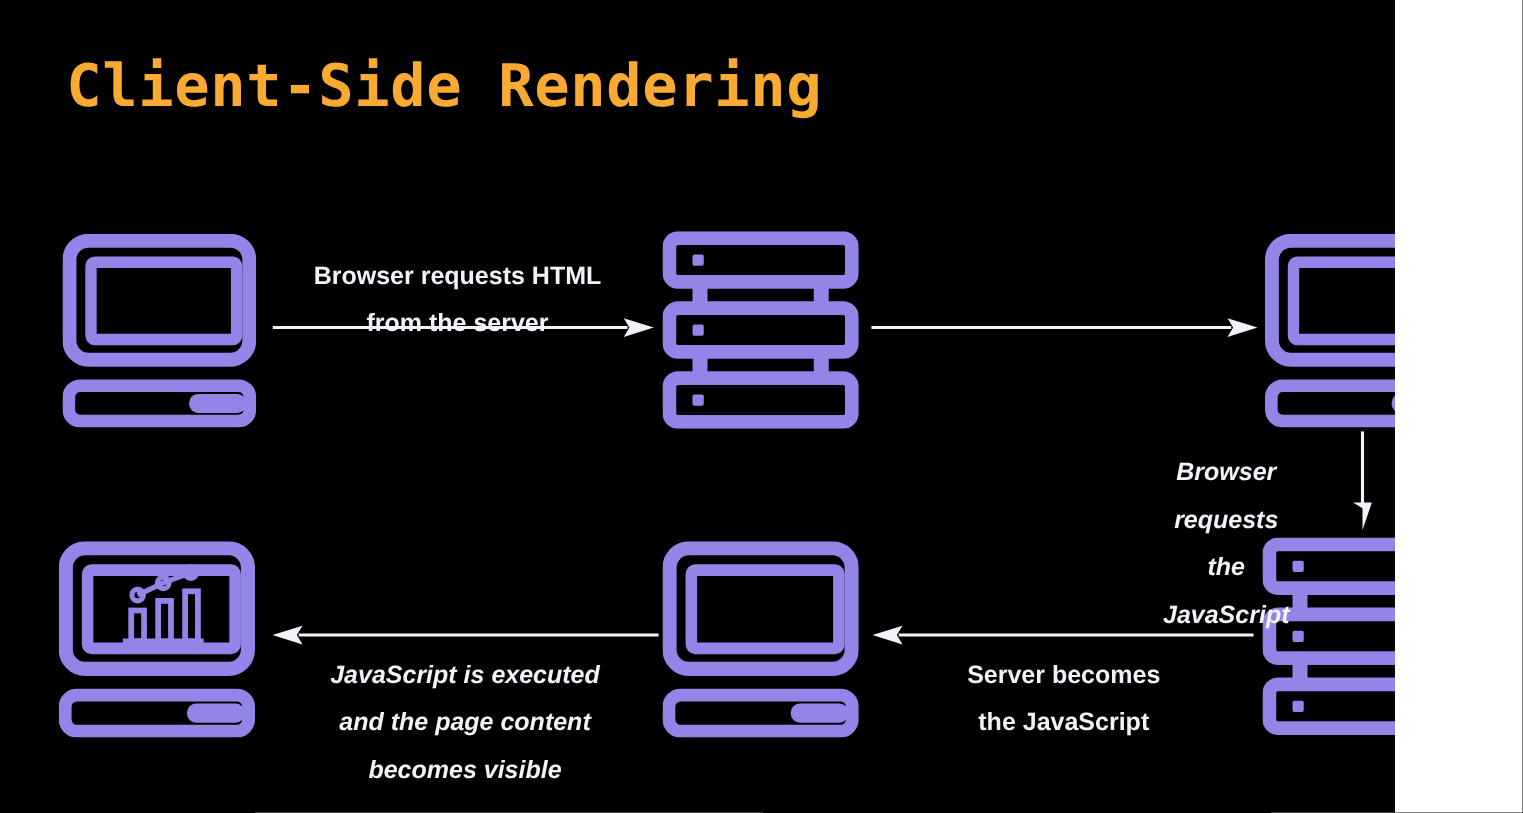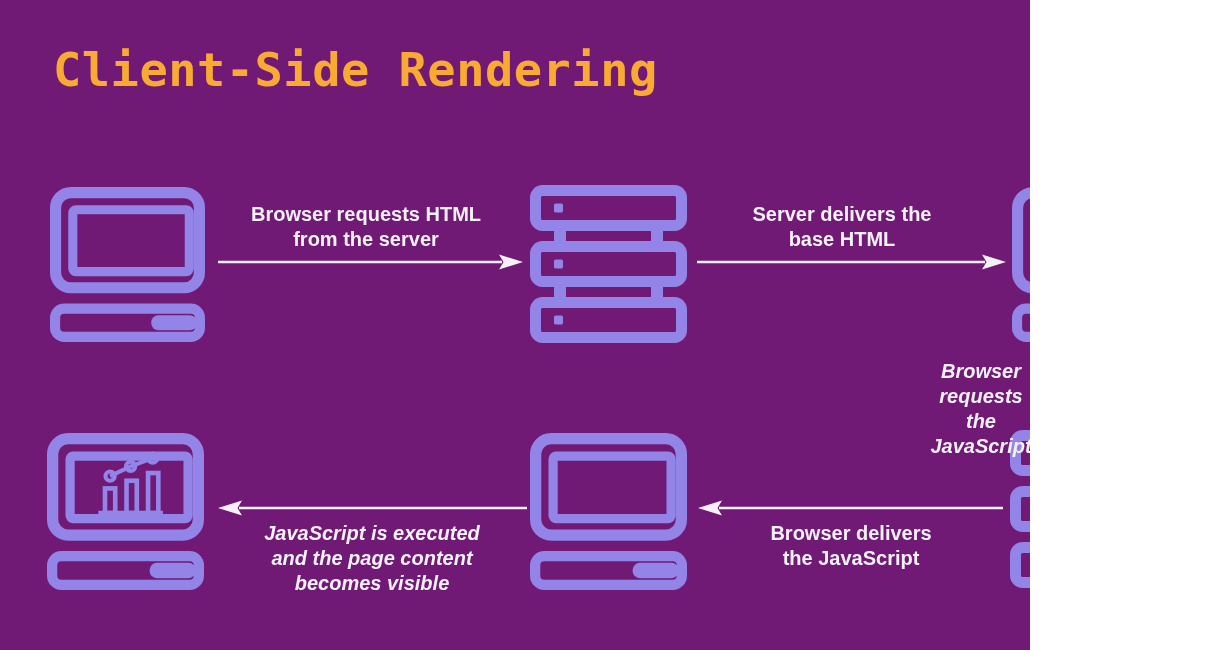--- a/index.html
+++ b/index.html
@@ -1,19 +1,19 @@
 <!DOCTYPE html>
 <html><head>
 <meta charset="utf-8">
 <style>
   html,body { margin:0; padding:0; }
   .canvas {
     position:relative;
-    width:1030px; height:650px;
-    background:#701a75;
+    width:1116px; height:650px;
+    background:#000000;
     overflow:hidden;
     font-family:"Liberation Sans", sans-serif;
   }
   .title {
     position:absolute;
     left:53px; top:42px;
     margin:0;
     font-family:"DejaVu Sans Mono", monospace;
     font-weight:700;
     font-size:47px;
@@ -24,21 +24,21 @@
   }
   .node { position:absolute; }
   .node svg { display:block; width:100%; height:auto; }
   .stroke { stroke:#9384e8; fill:none; }
   .fillp  { fill:#9384e8; stroke:none; }
   .label {
     position:absolute;
     transform:translateX(-50%);
     color:#f4f2f8;
     font-size:20px;
-    line-height:25px;
+    line-height:38px;
     font-weight:700;
     text-align:center;
     white-space:pre-line;
   }
   .arrow { position:absolute; display:block; }
   .arrow line { stroke:#f4f2f8; stroke-width:2.5; }
   .arrow polygon { fill:#f4f2f8; stroke:none; }
 </style>
 </head>
 <body>
@@ -129,23 +129,21 @@
     <line x1="22" y1="9" x2="306" y2="9"></line>
     <polygon points="25,1.5 1,9 25,16.5 20.5,9"></polygon>
   </svg>
   <svg class="arrow" style="left:217px; top:499px;" width="310" height="18">
     <line x1="22" y1="9" x2="310" y2="9"></line>
     <polygon points="25,1.5 1,9 25,16.5 20.5,9"></polygon>
   </svg>
 
   <div class="label" style="left:366px; top:202px;">Browser requests HTML
 from the server</div>
-  <div class="label" style="left:842px; top:202px;">Server delivers the
-base HTML</div>
   <div class="label" style="left:981px; top:359px;font-style:italic;">Browser requests
 the JavaScript</div>
-  <div class="label" style="left:851px; top:521px;">Browser delivers
+  <div class="label" style="left:851px; top:521px;">Server becomes
 the JavaScript</div>
   <div class="label" style="left:372px; top:521px;font-style:italic;">JavaScript is executed
 and the page content
 becomes visible</div>
 
 </div>
 
 </body></html>

